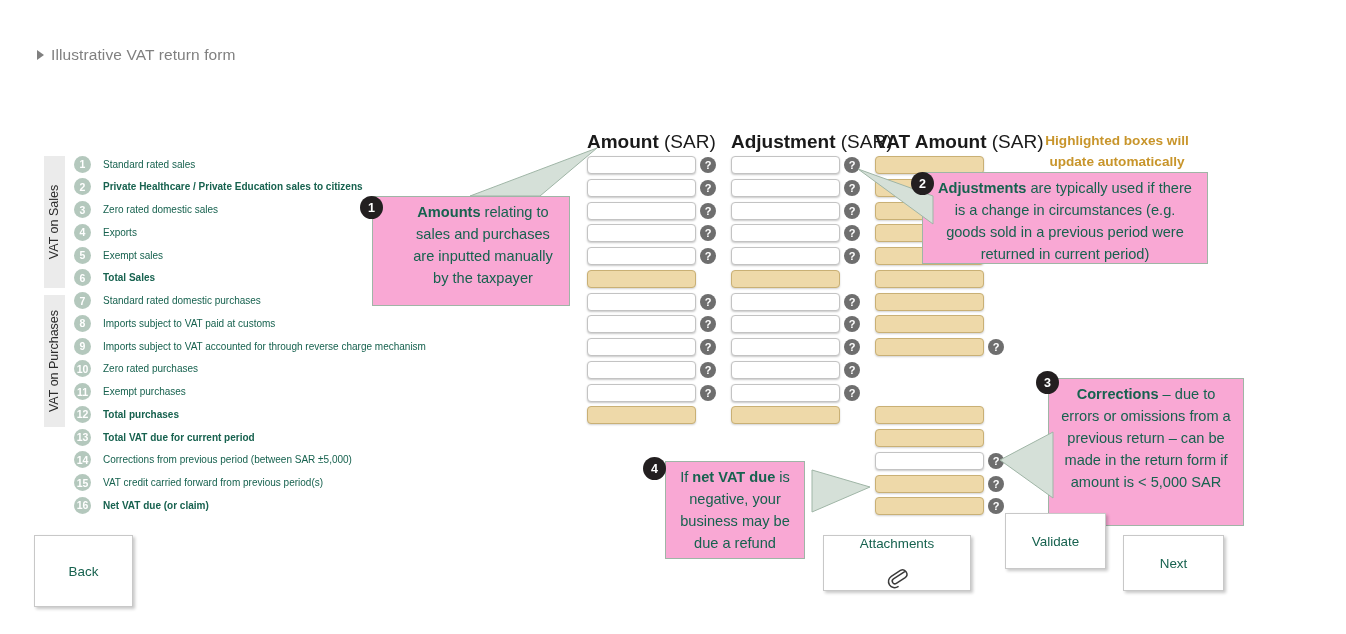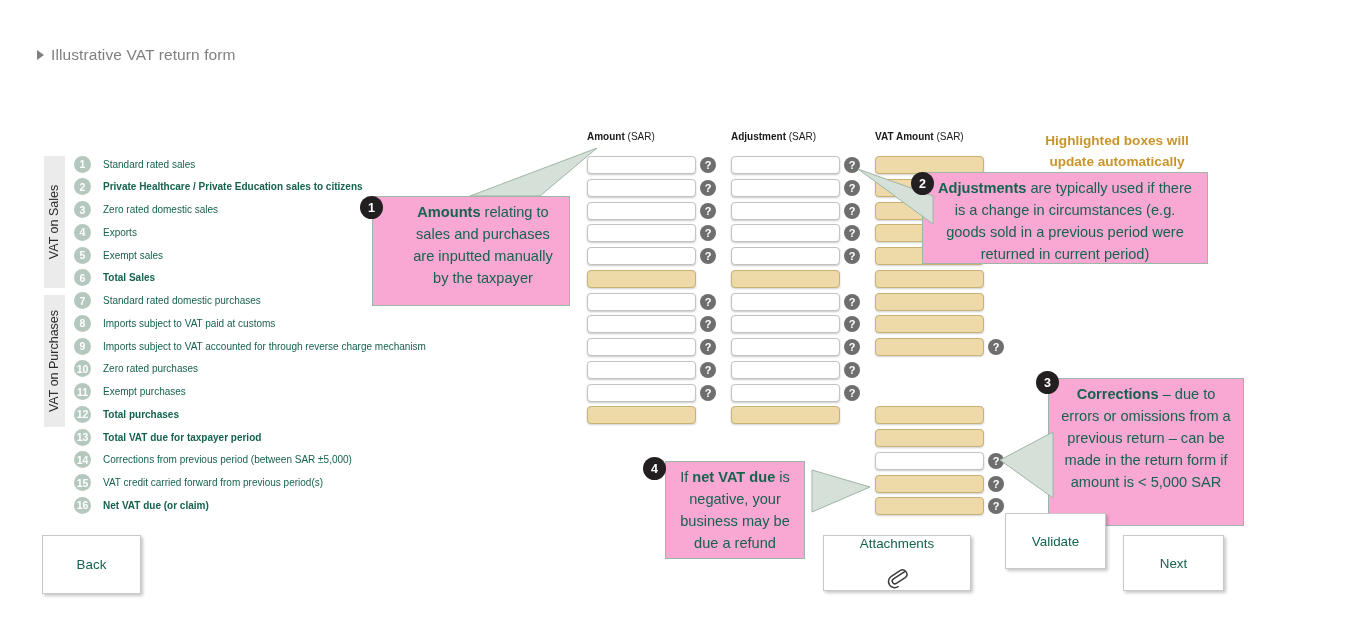--- a/index.html
+++ b/index.html
@@ -50,21 +50,21 @@
     flex:0 0 auto;
   }
   .rowtext{
     margin-left:12px;font-size:10px;color:#17624f;
     letter-spacing:0px;
   }
   .rowtext.bold{font-weight:bold;}
 
   
   .colhead{
-    position:absolute;top:131px;font-size:10px;color:#1a1a1a;
+    position:absolute;top:131px;font-size:19px;color:#1a1a1a;
     white-space:nowrap;
   }
   .colhead b{font-weight:bold;}
   .colhead span{font-weight:normal;}
   #colhead-amount{left:587px;}
   #colhead-adjust{left:731px;}
   #colhead-vat{left:875px;}
 
   
   .hl-note{
@@ -182,21 +182,21 @@
       <div class="rowlabel" style="top: 380.5px;">
         <div class="numbadge">11</div>
         <div class="rowtext">Exempt purchases</div>
       </div>
       <div class="rowlabel" style="top: 403.25px;">
         <div class="numbadge">12</div>
         <div class="rowtext bold">Total purchases</div>
       </div>
       <div class="rowlabel" style="top: 426px;">
         <div class="numbadge">13</div>
-        <div class="rowtext bold">Total VAT due for taxpayer period</div>
+        <div class="rowtext bold">Total VAT due for current period</div>
       </div>
       <div class="rowlabel" style="top: 448.75px;">
         <div class="numbadge">14</div>
         <div class="rowtext">Corrections from previous period (between SAR ±5,000)</div>
       </div>
       <div class="rowlabel" style="top: 471.5px;">
         <div class="numbadge">15</div>
         <div class="rowtext">VAT credit carried forward from previous period(s)</div>
       </div>
       <div class="rowlabel" style="top: 494.25px;">
@@ -309,21 +309,21 @@
   <div class="callout" id="co3" style="left:1048px;top:378px;width:196px;height:148px;">
     <span class="ctext"><b>Corrections</b><span> – due to errors or omissions from a previous return – can be made in the return form if amount is &lt; 5,000 SAR</span></span>
   </div>
   <div class="cnum" style="left:1036px;top:371px;">3</div>
 
   <div class="callout" id="co4" style="left:665px;top:461px;width:140px;height:98px;">
     <span class="ctext"><span>If </span><b>net VAT due</b><span> is negative, your business may be due a refund</span></span>
   </div>
   <div class="cnum" style="left:643px;top:457px;">4</div>
 
-  <div class="btn" id="btn-back" style="left:42px;top:535px;width:99px;height:59px;">
+  <div class="btn" id="btn-back" style="left:34px;top:535px;width:99px;height:72px;">
     <span>Back</span>
   </div>
 
   <div class="btn" id="btn-attach" style="left:823px;top:535px;width:148px;height:56px;flex-direction:column;">
     <span>Attachments</span>
     <svg class="clip" viewBox="0 0 24 24">
       <path d="M18.5 6.2 L9.0 15.7 a2.6 2.6 0 0 0 3.7 3.7 L20.2 12 a4.4 4.4 0 0 0 -6.2 -6.2 L6.3 13.5 a6.2 6.2 0 0 0 8.8 8.8" fill="none" stroke="#3b3b3b" stroke-width="1.5" stroke-linecap="round" transform="rotate(12 12 12) scale(0.92) translate(1,0)"></path>
     </svg>
   </div>
 

